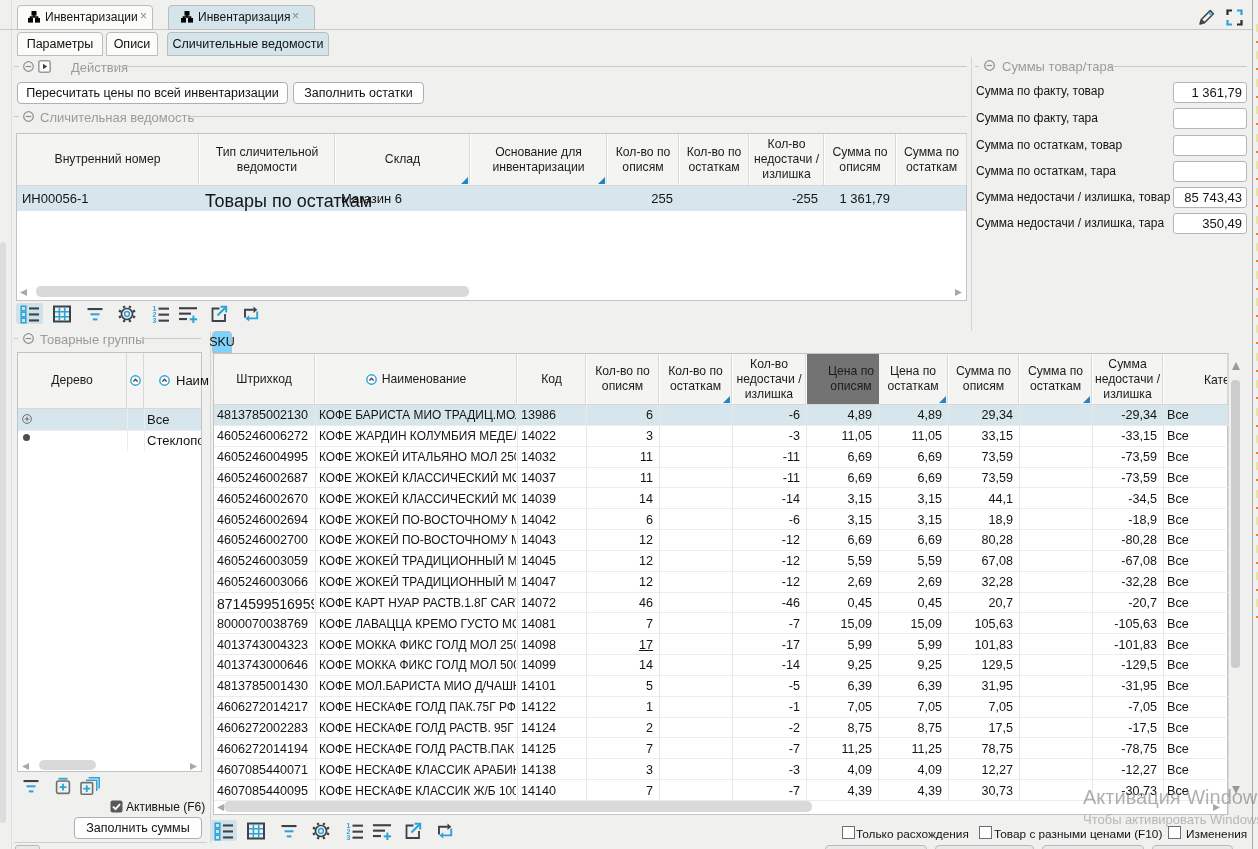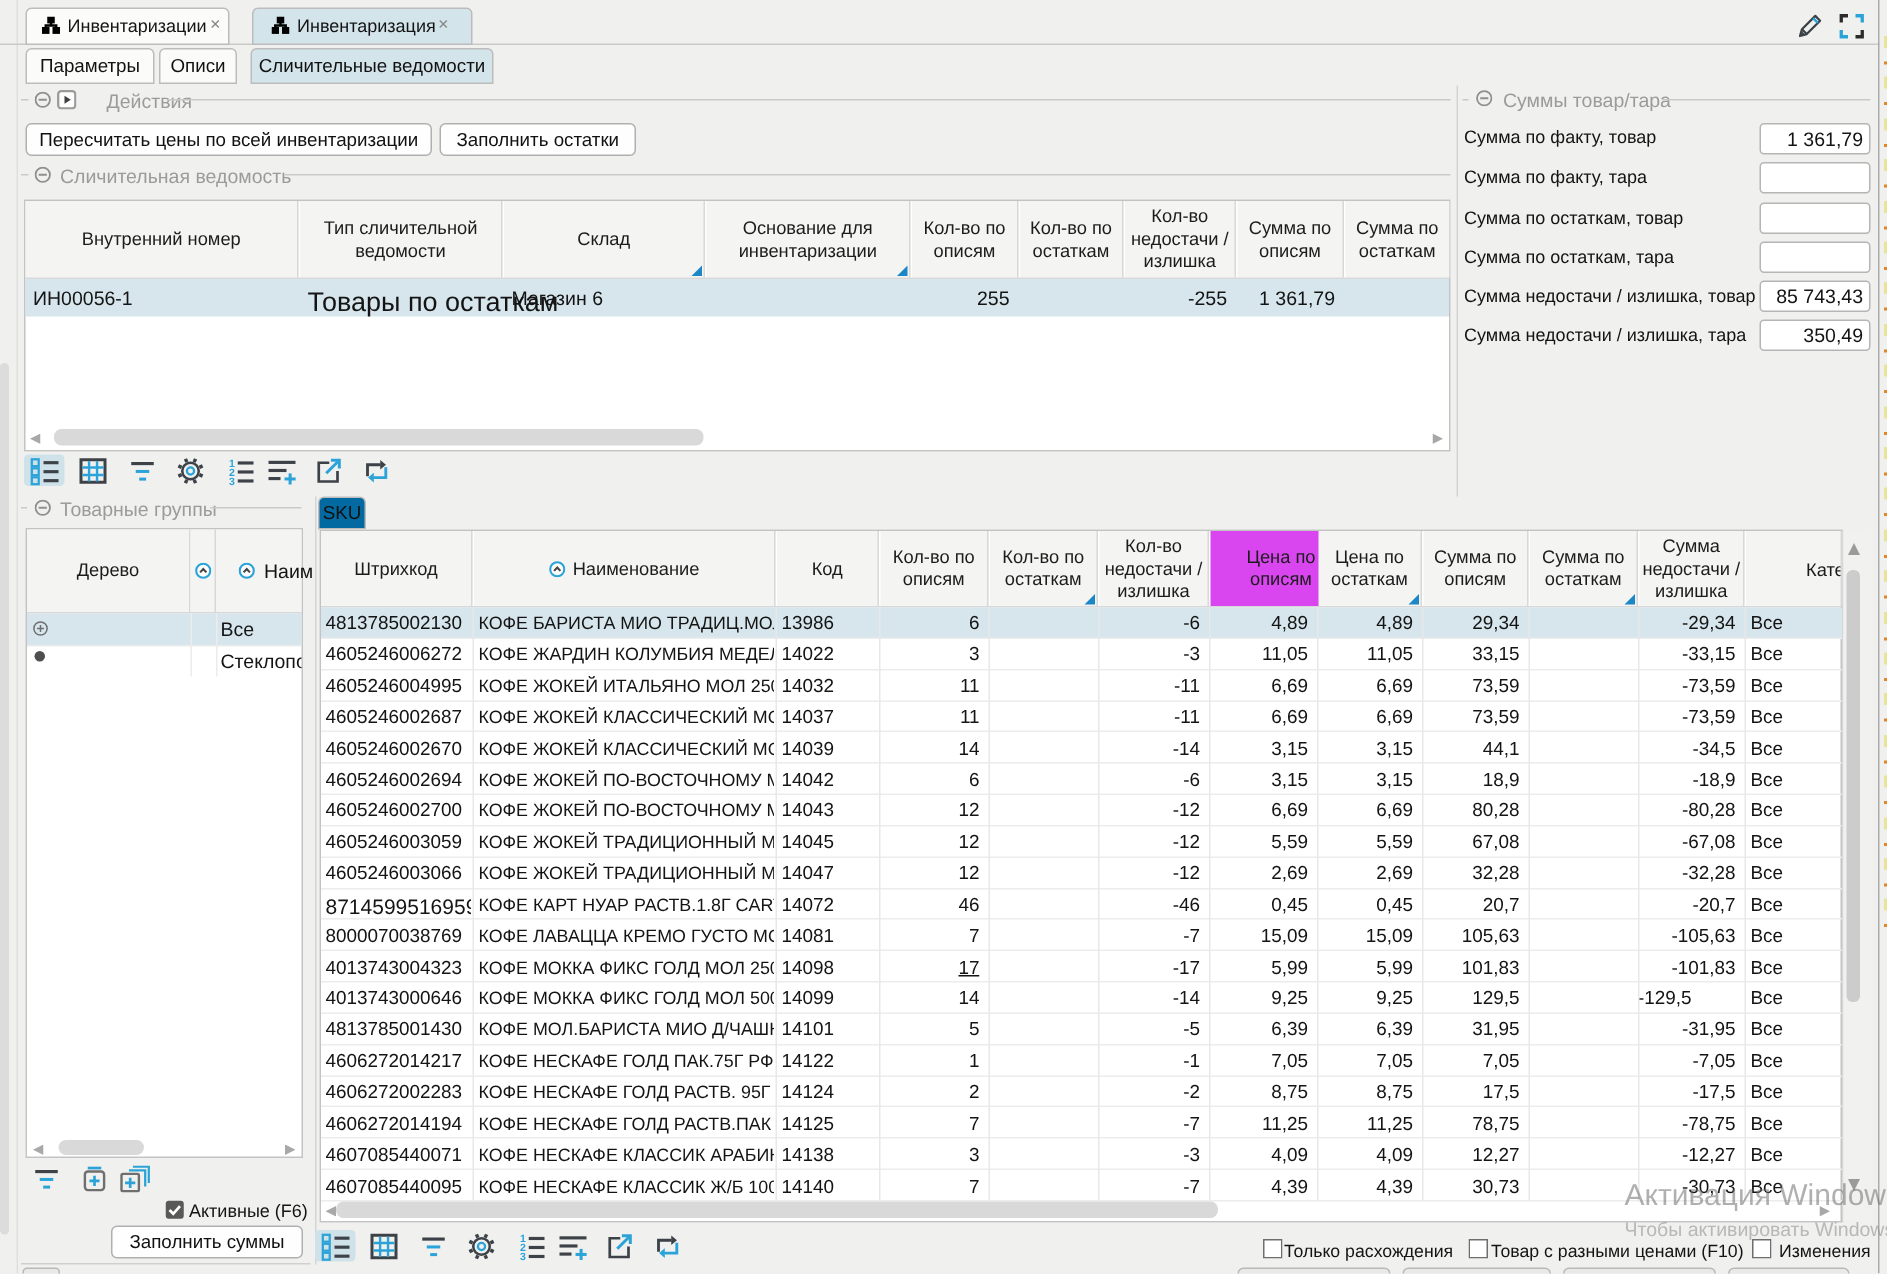--- a/index.html
+++ b/index.html
@@ -226,21 +226,21 @@
   </svg>
 <svg style="position:absolute;left:110px;top:800px;" width="13" height="13" viewBox="0 0 13 13">
     <rect x="0.5" y="0.5" width="12" height="12" rx="2" fill="#595959"></rect>
     <path d="M3 6.7 L5.5 9.2 L10 4.1" fill="none" stroke="#fff" stroke-width="1.8"></path>
   </svg>
 <div class="a" style="left:126px;top:800px;font-size:12px;">Активные (F6)</div>
 <div class="btn" style="left:74px;top:817px;width:128px;height:22px;">Заполнить суммы</div>
 <div class="hl" style="left:14px;top:842px;width:193px;background:#cfcfcf"></div>
 <div class="a" style="left:15px;top:845px;width:25px;height:6px;background:#e9e9e8;border:1px solid #b9b9b9;border-radius:3px 3px 0 0;"></div>
 <div class="vl" style="left:210px;top:331px;height:512px;background:#d4d4d4"></div>
-<div class="tab" style="left:212px;top:331px;width:32px;height:22px;background:#0369a1;">SKU</div>
+<div class="tab" style="left:212px;top:331px;width:20px;height:22px;background:#7dd3fc;">SKU</div>
 <div class="a" style="left:213px;top:353px;width:1015px;height:462px;background:#fff;border:1px solid #c3c3c3;"></div>
 <div class="a hc" style="left:214px;top:354px;width:101px;height:50px;background:#f4f4f3;border-right:1px solid #d8d8d8;overflow:hidden;">
     <div style="padding:0 3px">Штрихкод</div>
   </div>
 <div class="a hc" style="left:316px;top:354px;width:201px;height:50px;background:#f4f4f3;border-right:1px solid #d8d8d8;overflow:hidden;">
     <div style="display:flex;align-items:center;gap:5px">
       <svg width="11" height="11" viewBox="0 0 11 11">
         <circle cx="5.5" cy="5.5" r="4.7" fill="#fdfdfd" stroke="#2ba3d8" stroke-width="1.4"></circle>
         <path d="M3.4 6.6 L5.5 4.3 L7.6 6.6" fill="none" stroke="#444" stroke-width="1.4"></path>
       </svg>
@@ -253,21 +253,21 @@
 <div class="a hc" style="left:587px;top:354px;width:72px;height:50px;background:#f4f4f3;border-right:1px solid #d8d8d8;overflow:hidden;">
     <div style="padding:0 3px">Кол-во по описям</div>
   </div>
 <div class="a hc" style="left:660px;top:354px;width:72px;height:50px;background:#f4f4f3;border-right:1px solid #d8d8d8;overflow:hidden;">
     <div style="padding:0 3px">Кол-во по остаткам</div>
     <div style="position:absolute;right:1px;bottom:1px;width:0;height:0;border-left:7px solid transparent;border-bottom:7px solid #1b87c7;"></div>
   </div>
 <div class="a hc" style="left:733px;top:354px;width:73px;height:50px;background:#f4f4f3;border-right:1px solid #d8d8d8;overflow:hidden;">
     <div style="padding:0 3px"><span style="white-space:nowrap">Кол-во</span><br><span style="white-space:nowrap">недостачи /</span><br>излишка</div>
   </div>
-<div class="a hc" style="left:807px;top:354px;width:95px;height:50px;background:#d946ef;border-right:1px solid #a3a3a3;overflow:hidden;">
+<div class="a hc" style="left:807px;top:354px;width:95px;height:50px;background:#737373;border-right:7px solid #a3a3a3;overflow:hidden;">
     <div style="padding:0 3px">Цена по описям</div>
   </div>
 <div class="a hc" style="left:879px;top:354px;width:69px;height:50px;background:#f4f4f3;border-right:1px solid #d8d8d8;overflow:hidden;">
     <div style="padding:0 3px">Цена по остаткам</div>
     <div style="position:absolute;right:1px;bottom:1px;width:0;height:0;border-left:7px solid transparent;border-bottom:7px solid #1b87c7;"></div>
   </div>
 <div class="a hc" style="left:949px;top:354px;width:70px;height:50px;background:#f4f4f3;border-right:1px solid #d8d8d8;overflow:hidden;">
     <div style="padding:0 3px">Сумма по описям</div>
   </div>
 <div class="a hc" style="left:1020px;top:354px;width:72px;height:50px;background:#f4f4f3;border-right:1px solid #d8d8d8;overflow:hidden;">
@@ -415,21 +415,21 @@
 <div class="a" style="left:1167px;width:60px;top:637.64px;font-size:12.6px;white-space:nowrap;overflow:hidden;">Все</div>
 <div class="a" style="left:214px;top:655.08px;width:1014px;height:20.84px;border-bottom:1px solid #ececec;"></div>
 <div class="a" style="left:217px;width:97px;top:658.48px;font-size:12.6px;white-space:nowrap;overflow:hidden;">4013743000646</div>
 <div class="a" style="left:319px;width:197px;top:658.48px;font-size:11.9px;white-space:nowrap;overflow:hidden;">КОФЕ МОККА ФИКС ГОЛД МОЛ 500</div>
 <div class="a" style="left:521px;width:64px;top:658.48px;font-size:12.6px;white-space:nowrap;overflow:hidden;">14099</div>
 <div class="a" style="left:586px;width:67px;text-align:right;top:658.48px;font-size:12.6px;white-space:nowrap;overflow:hidden;">14</div>
 <div class="a" style="left:732px;width:68px;text-align:right;top:658.48px;font-size:12.6px;white-space:nowrap;overflow:hidden;">-14</div>
 <div class="a" style="left:806px;width:66px;text-align:right;top:658.48px;font-size:12.6px;white-space:nowrap;overflow:hidden;">9,25</div>
 <div class="a" style="left:878px;width:64px;text-align:right;top:658.48px;font-size:12.6px;white-space:nowrap;overflow:hidden;">9,25</div>
 <div class="a" style="left:948px;width:65px;text-align:right;top:658.48px;font-size:12.6px;white-space:nowrap;overflow:hidden;">129,5</div>
-<div class="a" style="left:1092px;width:65px;top:658.48px;font-size:12.6px;white-space:nowrap;overflow:hidden;">-129,5</div>
+<div class="a" style="left:1092px;width:65px;text-align:right;top:658.48px;font-size:12.6px;white-space:nowrap;overflow:hidden;">-129,5</div>
 <div class="a" style="left:1167px;width:60px;top:658.48px;font-size:12.6px;white-space:nowrap;overflow:hidden;">Все</div>
 <div class="a" style="left:214px;top:675.92px;width:1014px;height:20.84px;border-bottom:1px solid #ececec;"></div>
 <div class="a" style="left:217px;width:97px;top:679.32px;font-size:12.6px;white-space:nowrap;overflow:hidden;">4813785001430</div>
 <div class="a" style="left:319px;width:197px;top:679.32px;font-size:11.9px;white-space:nowrap;overflow:hidden;">КОФЕ МОЛ.БАРИСТА МИО Д/ЧАШК</div>
 <div class="a" style="left:521px;width:64px;top:679.32px;font-size:12.6px;white-space:nowrap;overflow:hidden;">14101</div>
 <div class="a" style="left:586px;width:67px;text-align:right;top:679.32px;font-size:12.6px;white-space:nowrap;overflow:hidden;">5</div>
 <div class="a" style="left:732px;width:68px;text-align:right;top:679.32px;font-size:12.6px;white-space:nowrap;overflow:hidden;">-5</div>
 <div class="a" style="left:806px;width:66px;text-align:right;top:679.32px;font-size:12.6px;white-space:nowrap;overflow:hidden;">6,39</div>
 <div class="a" style="left:878px;width:64px;text-align:right;top:679.32px;font-size:12.6px;white-space:nowrap;overflow:hidden;">6,39</div>
 <div class="a" style="left:948px;width:65px;text-align:right;top:679.32px;font-size:12.6px;white-space:nowrap;overflow:hidden;">31,95</div>

